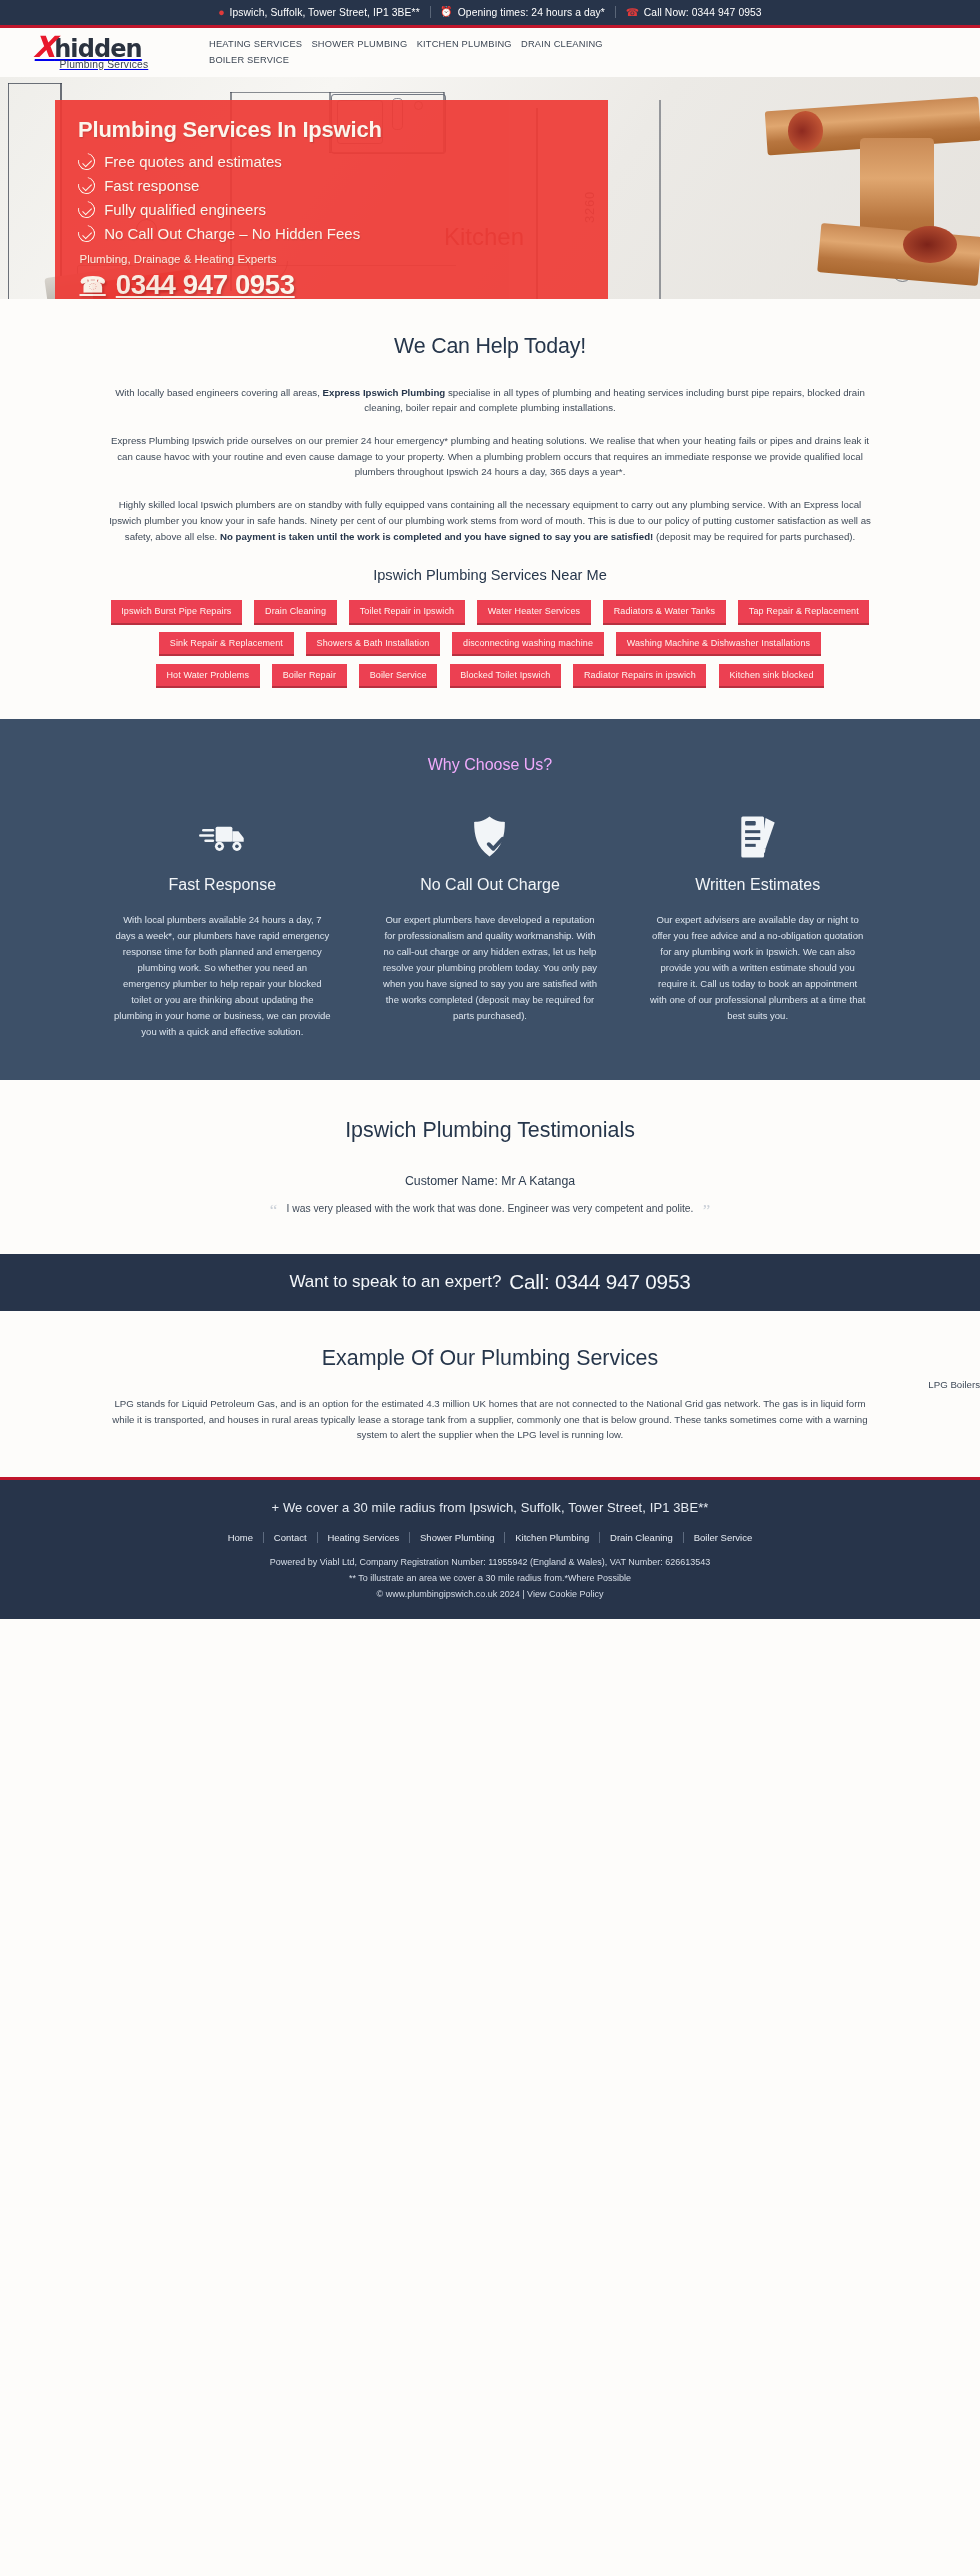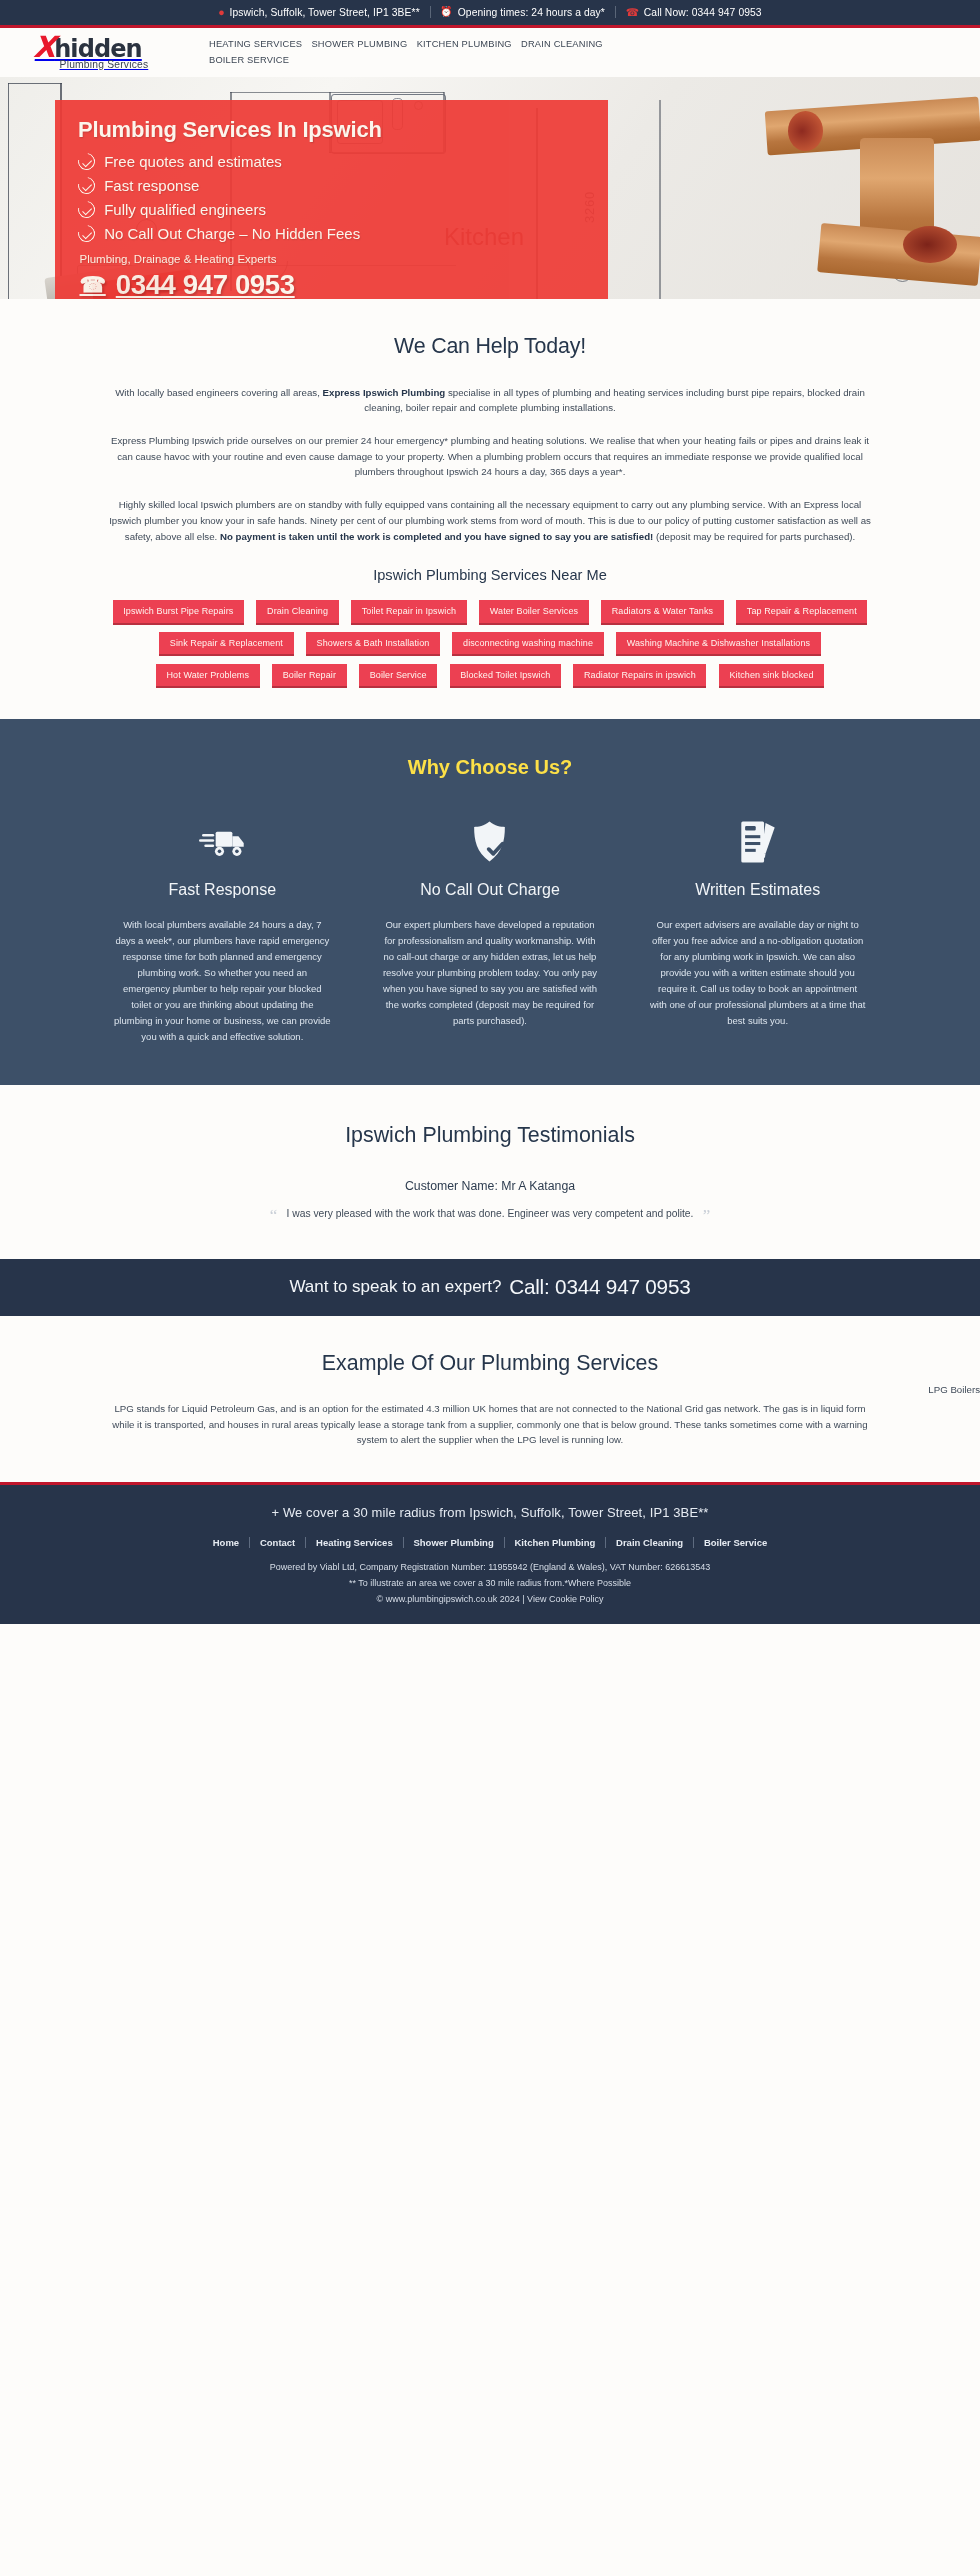--- a/index.html
+++ b/index.html
@@ -233,21 +233,21 @@
     cursor: pointer;
     white-space: nowrap;
     letter-spacing: 0.1px;
   }
 
   
   .sec-why {
     background: #3d5068;
     padding: 37px 0 40px;
   }
-  .sec-why h2 { color: #fde047; font-size: 20px; font-weight: bold; text-align: center; }
+  .sec-why h2 { color: #f0abfc; font-size: 16px; font-weight: normal; text-align: center; }
   .why-grid {
     width: 774px;
     margin: 37px auto 0;
     display: grid;
     grid-template-columns: repeat(3, 1fr);
     gap: 0 29px;
   }
   .why-col { text-align: center; }
   .why-icon { height: 51px; display: flex; align-items: center; justify-content: center; }
   .why-icon svg { fill: #f2f5f8; }
@@ -316,21 +316,21 @@
   }
   .foot-radius { font-size: 13px; letter-spacing: 0.1px; }
   .foot-nav {
     margin-top: 17px;
     display: flex;
     justify-content: center;
     align-items: center;
     gap: 0;
     font-size: 9.5px;
   }
-  .foot-nav a { color: #e6ebf2; text-decoration: none; padding: 0 10px; white-space: nowrap; font-weight: bold; }
+  .foot-nav a { color: #e6ebf2; text-decoration: none; padding: 0 10px; white-space: nowrap; }
   .foot-nav .fsep { width: 0.8px; height: 11.5px; background: #5e6b80; }
   .foot-line { margin-top: 13.8px; font-size: 9px; color: #d7dee8; }
   .foot-line + .foot-line { margin-top: 6.1px; }
 </style>
 </head>
 <body>
 
 <div class="topbar">
   <div class="topbar-inner">
     <div class="tb-item">
@@ -450,21 +450,21 @@
     </p>
   </div>
 
 
   <h3 class="near-me">Ipswich Plumbing Services Near Me</h3>
 
   <div class="tags">
     <button class="tag">Ipswich Burst Pipe Repairs</button>
     <button class="tag">Drain Cleaning</button>
     <button class="tag">Toilet Repair in Ipswich</button>
-    <button class="tag">Water Boiler Services</button>
+    <button class="tag">Water Heater Services</button>
     <button class="tag">Radiators &amp; Water Tanks</button>
     <button class="tag">Tap Repair &amp; Replacement</button>
     <button class="tag">Sink Repair &amp; Replacement</button>
     <button class="tag">Showers &amp; Bath Installation</button>
     <button class="tag">disconnecting washing machine</button>
     <button class="tag">Washing Machine &amp; Dishwasher Installations</button>
     <button class="tag">Hot Water Problems</button>
     <button class="tag">Boiler Repair</button>
     <button class="tag">Boiler Service</button>
     <button class="tag">Blocked Toilet Ipswich</button>

